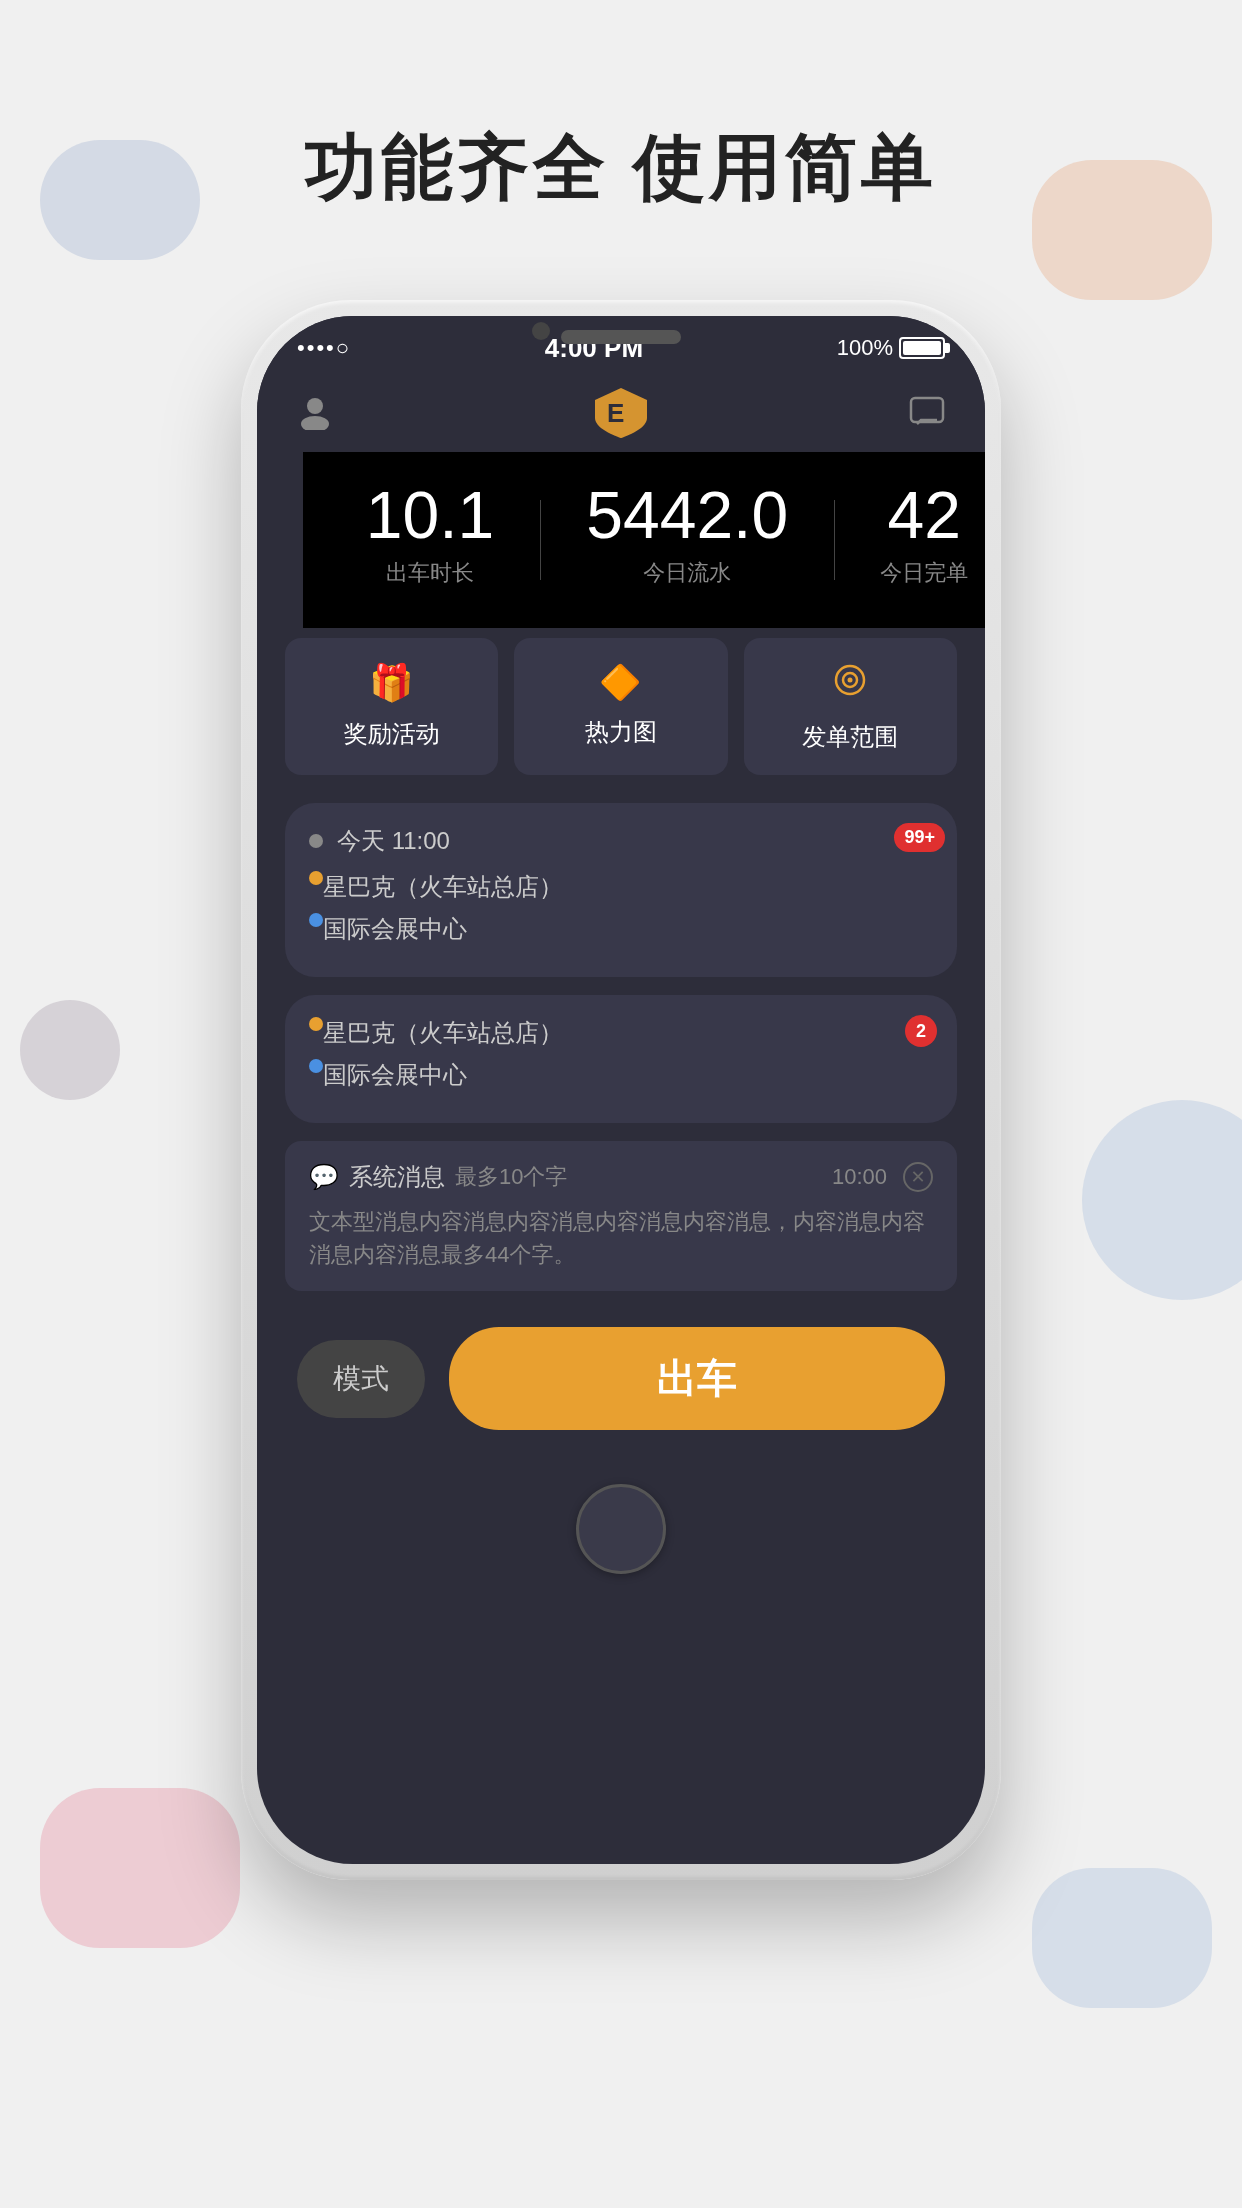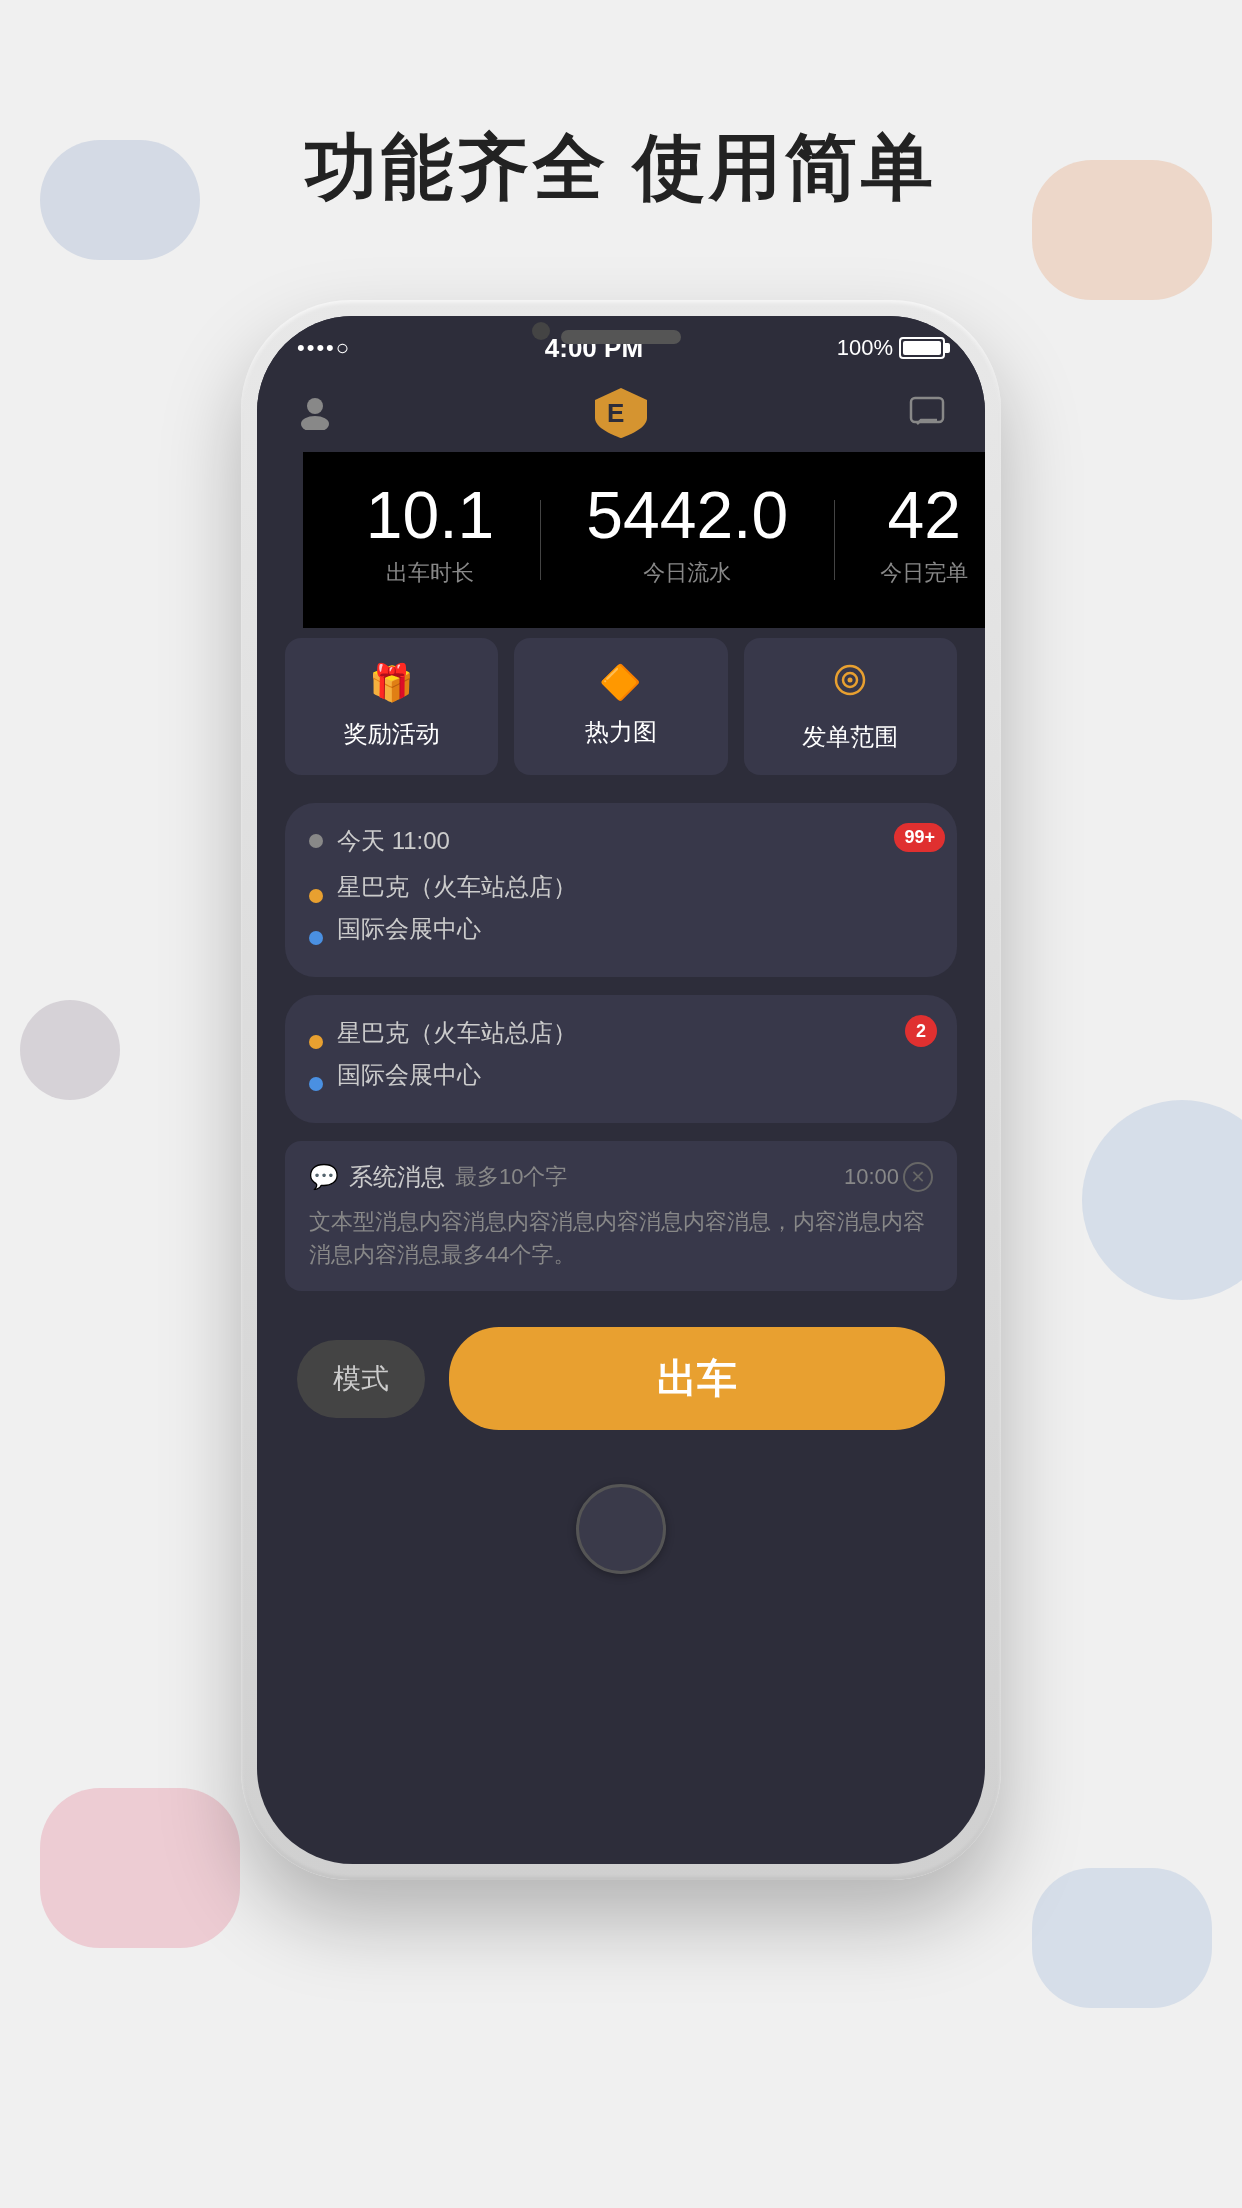--- a/index.html
+++ b/index.html
@@ -316,22 +316,21 @@
       background: #e03030;
       color: #fff;
       font-size: 18px;
       width: 32px; height: 32px;
       border-radius: 50%;
       display: flex; align-items: center; justify-content: center;
       font-weight: 600;
     }
     .order-location-row {
       display: flex;
-      align-items: flex-end;
-      gap: 14px;
+      align-items: flex-start;
       margin-bottom: 10px;
     }
     .dot-orange {
       width: 14px; height: 14px;
       border-radius: 50%;
       background: #e8a030;
       flex-shrink: 0;
     }
     .dot-blue {
       width: 14px; height: 14px;
@@ -374,21 +373,21 @@
       font-size: 24px;
       color: #ccc;
     }
     .sys-msg-limit {
       font-size: 22px;
       color: #888;
     }
     .sys-msg-time-row {
       display: flex;
       align-items: center;
-      gap: 4px;
+      gap: 16px;
     }
     .sys-msg-time {
       font-size: 22px;
       color: #888;
     }
     .sys-msg-close {
       width: 30px; height: 30px;
       border-radius: 50%;
       border: 2px solid #666;
       display: flex; align-items: center; justify-content: center;

